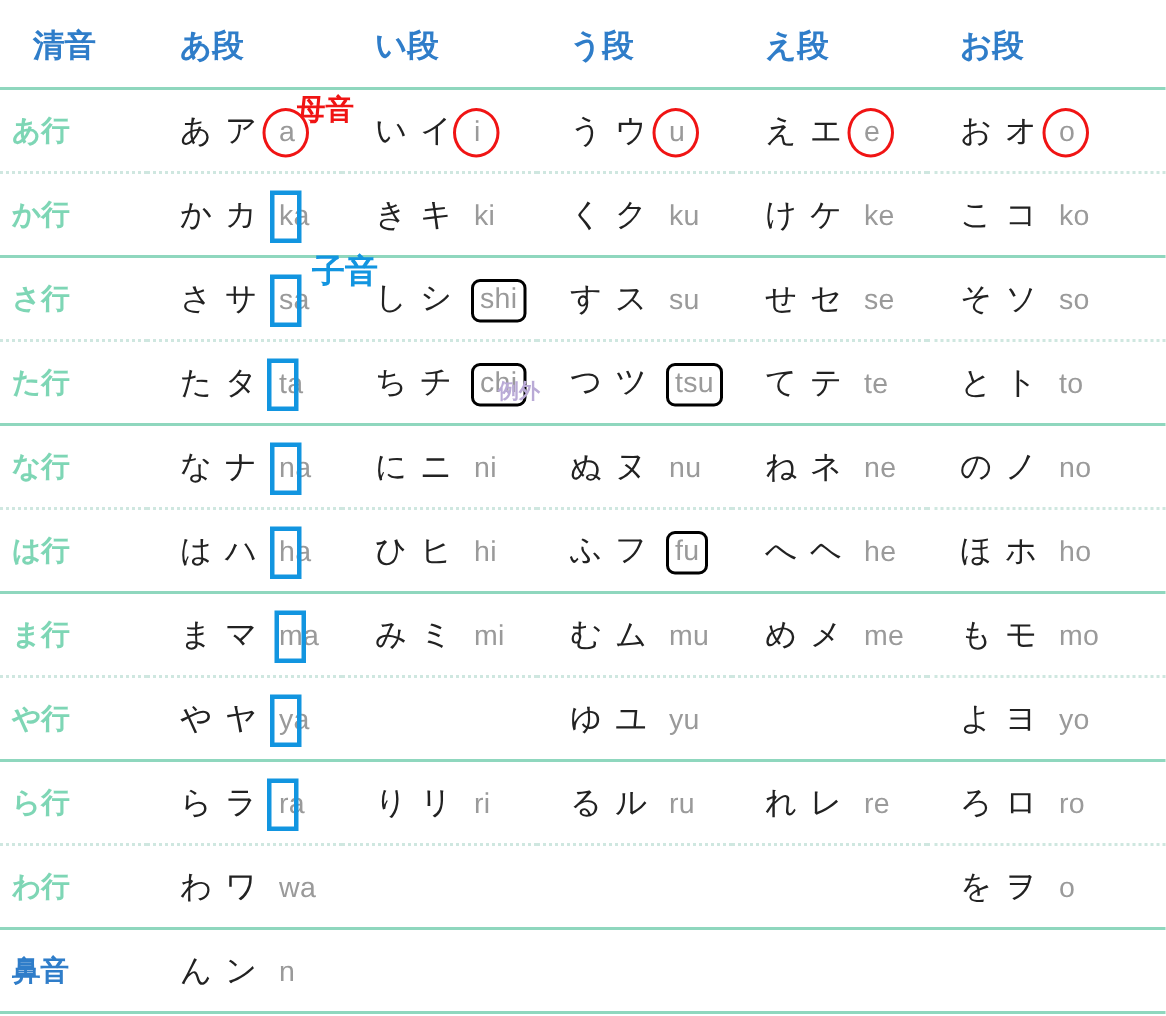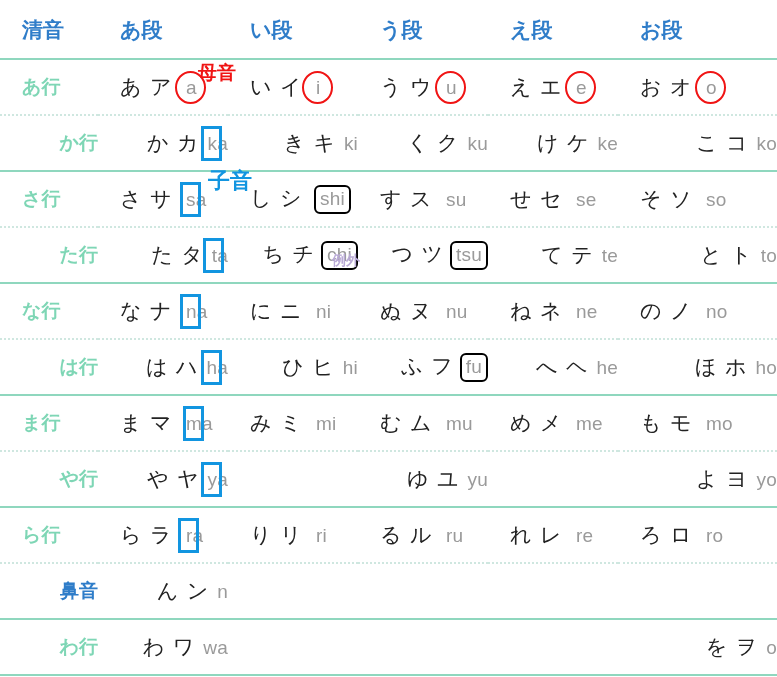--- a/index.html
+++ b/index.html
@@ -42,24 +42,24 @@
 
   
   tbody td {
     height: 54px;
     padding: 0;
     vertical-align: middle;
     white-space: nowrap;
     position: relative;
   }
   tbody tr.sep-dotted > td { border-bottom: 2px dotted #cfe7e0; }
-  tbody tr.sep-solid  > td { border-bottom: 2px solid  #8fd7be; text-align: right; }
+  tbody tr.sep-solid  > td { border-bottom: 2px solid  #8fd7be; }
 
   td.row-label {
-    padding-left: 22px;
+    padding-left: 8px;
     font-size: 19px;
     font-weight: bold;
     color: #7ed6b5;
   }
   td.row-label.accent-blue { color: #2f7dc9; }
 
   td.cell { padding-left: 22px; }
 
   .cell-inner {
     display: inline-flex;
@@ -420,47 +420,47 @@
               <span class="kata">レ</span>
               <span class="romaji">re</span>
             </span></td>
           <td class="cell"><span class="cell-inner">
               <span class="hira">ろ</span>
               <span class="kata">ロ</span>
               <span class="romaji">ro</span>
             </span></td>
         </tr>
         <tr class="sep-solid">
+          <td class="row-label">わ行</td>
+          <td class="cell"><span class="cell-inner">
+              <span class="hira">わ</span>
+              <span class="kata">ワ</span>
+              <span class="romaji">wa</span>
+            </span></td>
+          <td class="cell"></td>
+          <td class="cell"></td>
+          <td class="cell"></td>
+          <td class="cell"><span class="cell-inner">
+              <span class="hira">を</span>
+              <span class="kata">ヲ</span>
+              <span class="romaji">o</span>
+            </span></td>
+        </tr>
+        <tr class="sep-solid">
           <td class="row-label accent-blue">鼻音</td>
           <td class="cell"><span class="cell-inner">
               <span class="hira">ん</span>
               <span class="kata">ン</span>
               <span class="romaji">n</span>
             </span></td>
           <td class="cell"></td>
           <td class="cell"></td>
           <td class="cell"></td>
           <td class="cell"></td>
         </tr>
-        <tr class="sep-solid">
-          <td class="row-label">わ行</td>
-          <td class="cell"><span class="cell-inner">
-              <span class="hira">わ</span>
-              <span class="kata">ワ</span>
-              <span class="romaji">wa</span>
-            </span></td>
-          <td class="cell"></td>
-          <td class="cell"></td>
-          <td class="cell"></td>
-          <td class="cell"><span class="cell-inner">
-              <span class="hira">を</span>
-              <span class="kata">ヲ</span>
-              <span class="romaji">o</span>
-            </span></td>
-        </tr>
       </tbody>
   </table>
 
   <div class="annot annot-vowel">母音</div>
   <div class="annot annot-consonant">子音</div>
   <div class="annot annot-exception">例外</div>
 
 </div>
 
 </body></html>

